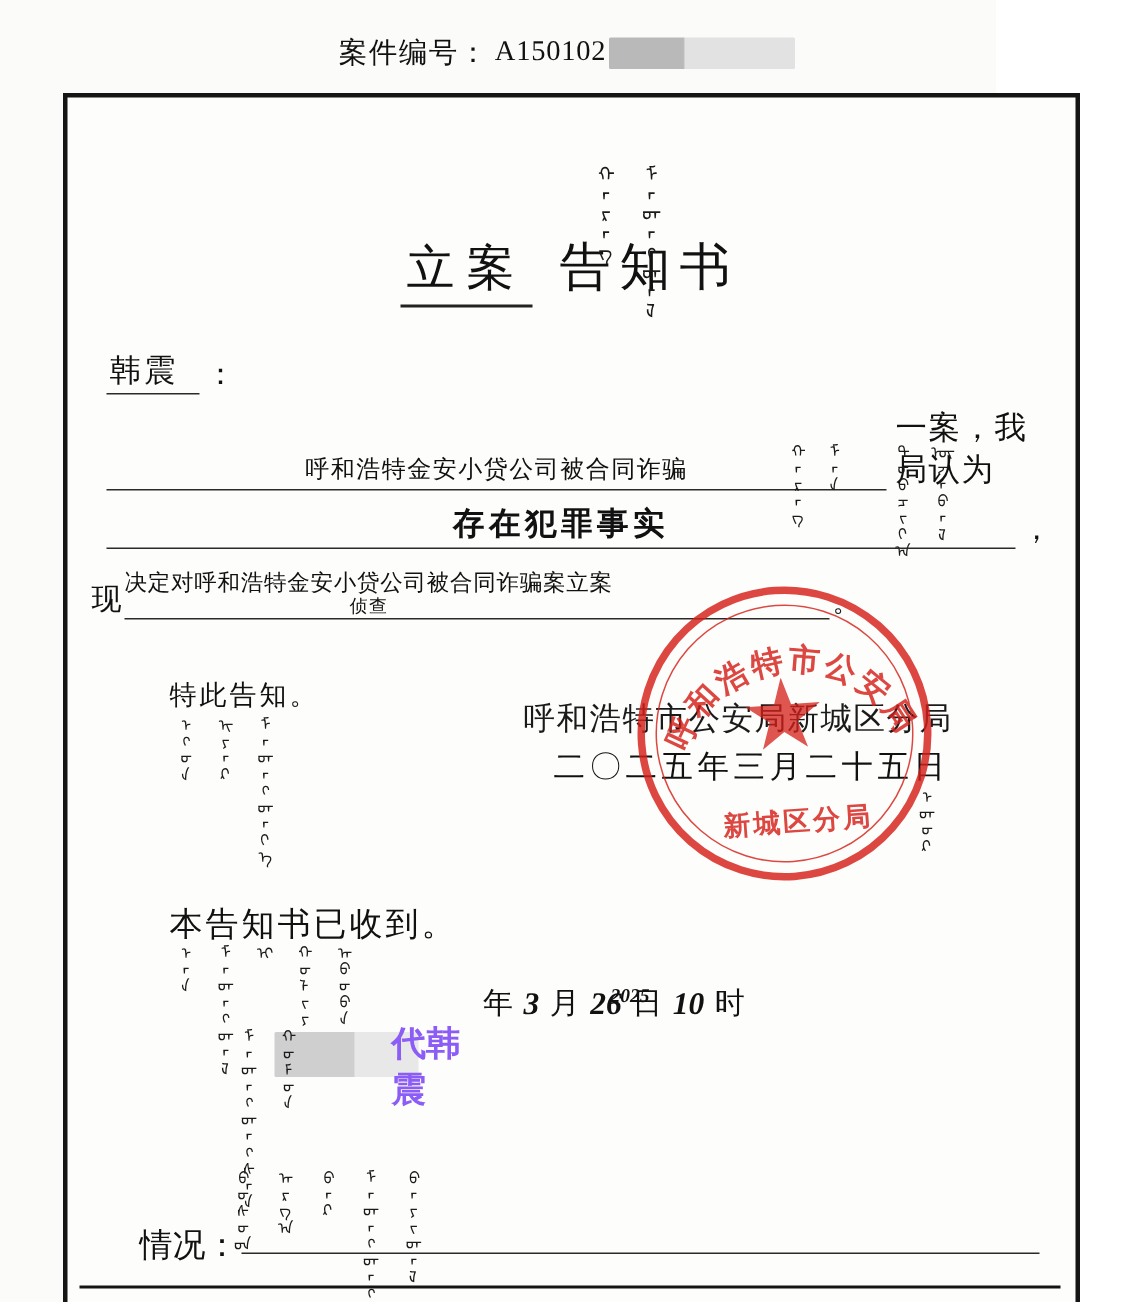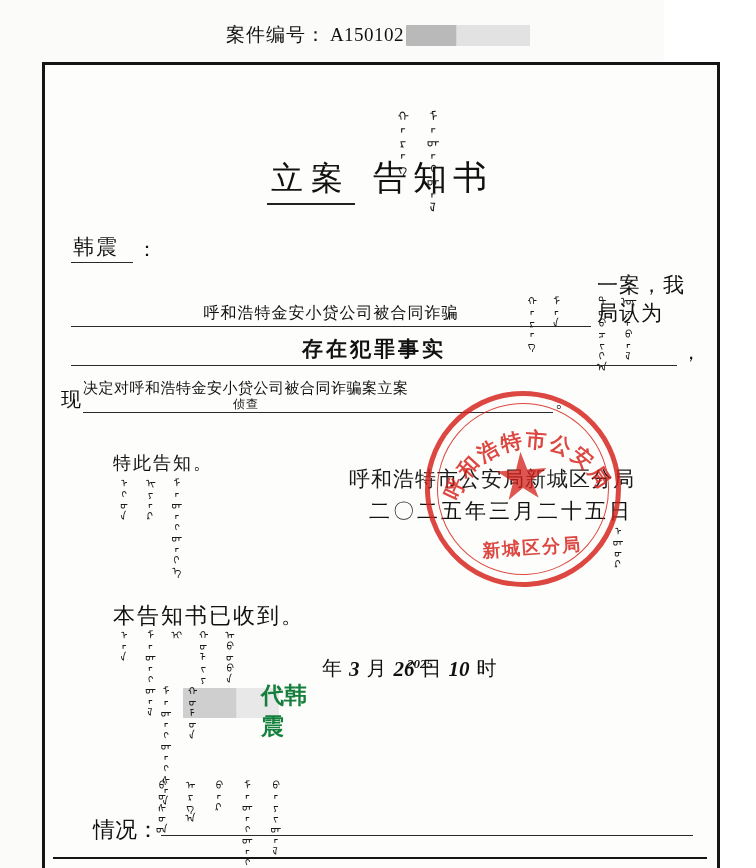--- a/index.html
+++ b/index.html
@@ -364,21 +364,21 @@
     width: 96px;
     height: 30px;
     background: linear-gradient(90deg,#cfcfcf 0%,#cfcfcf 55%,#e8e8e8 56%,#e8e8e8 100%);
   }
   #receiver-hand {
     position: absolute;
     left: 112px;
     top: -2px;
     font-size: 23px;
     font-weight: 700;
-    color: #15803d;
+    color: #8b5cf6;
     font-family: "Liberation Serif", serif;
   }
   .dt { font-size: 20px; margin: 0 3px; }
   .dt-num {
     font-size: 21px;
     font-weight: 700;
     font-style: italic;
     margin: 0 4px;
   }
   #recv-year-sup {

